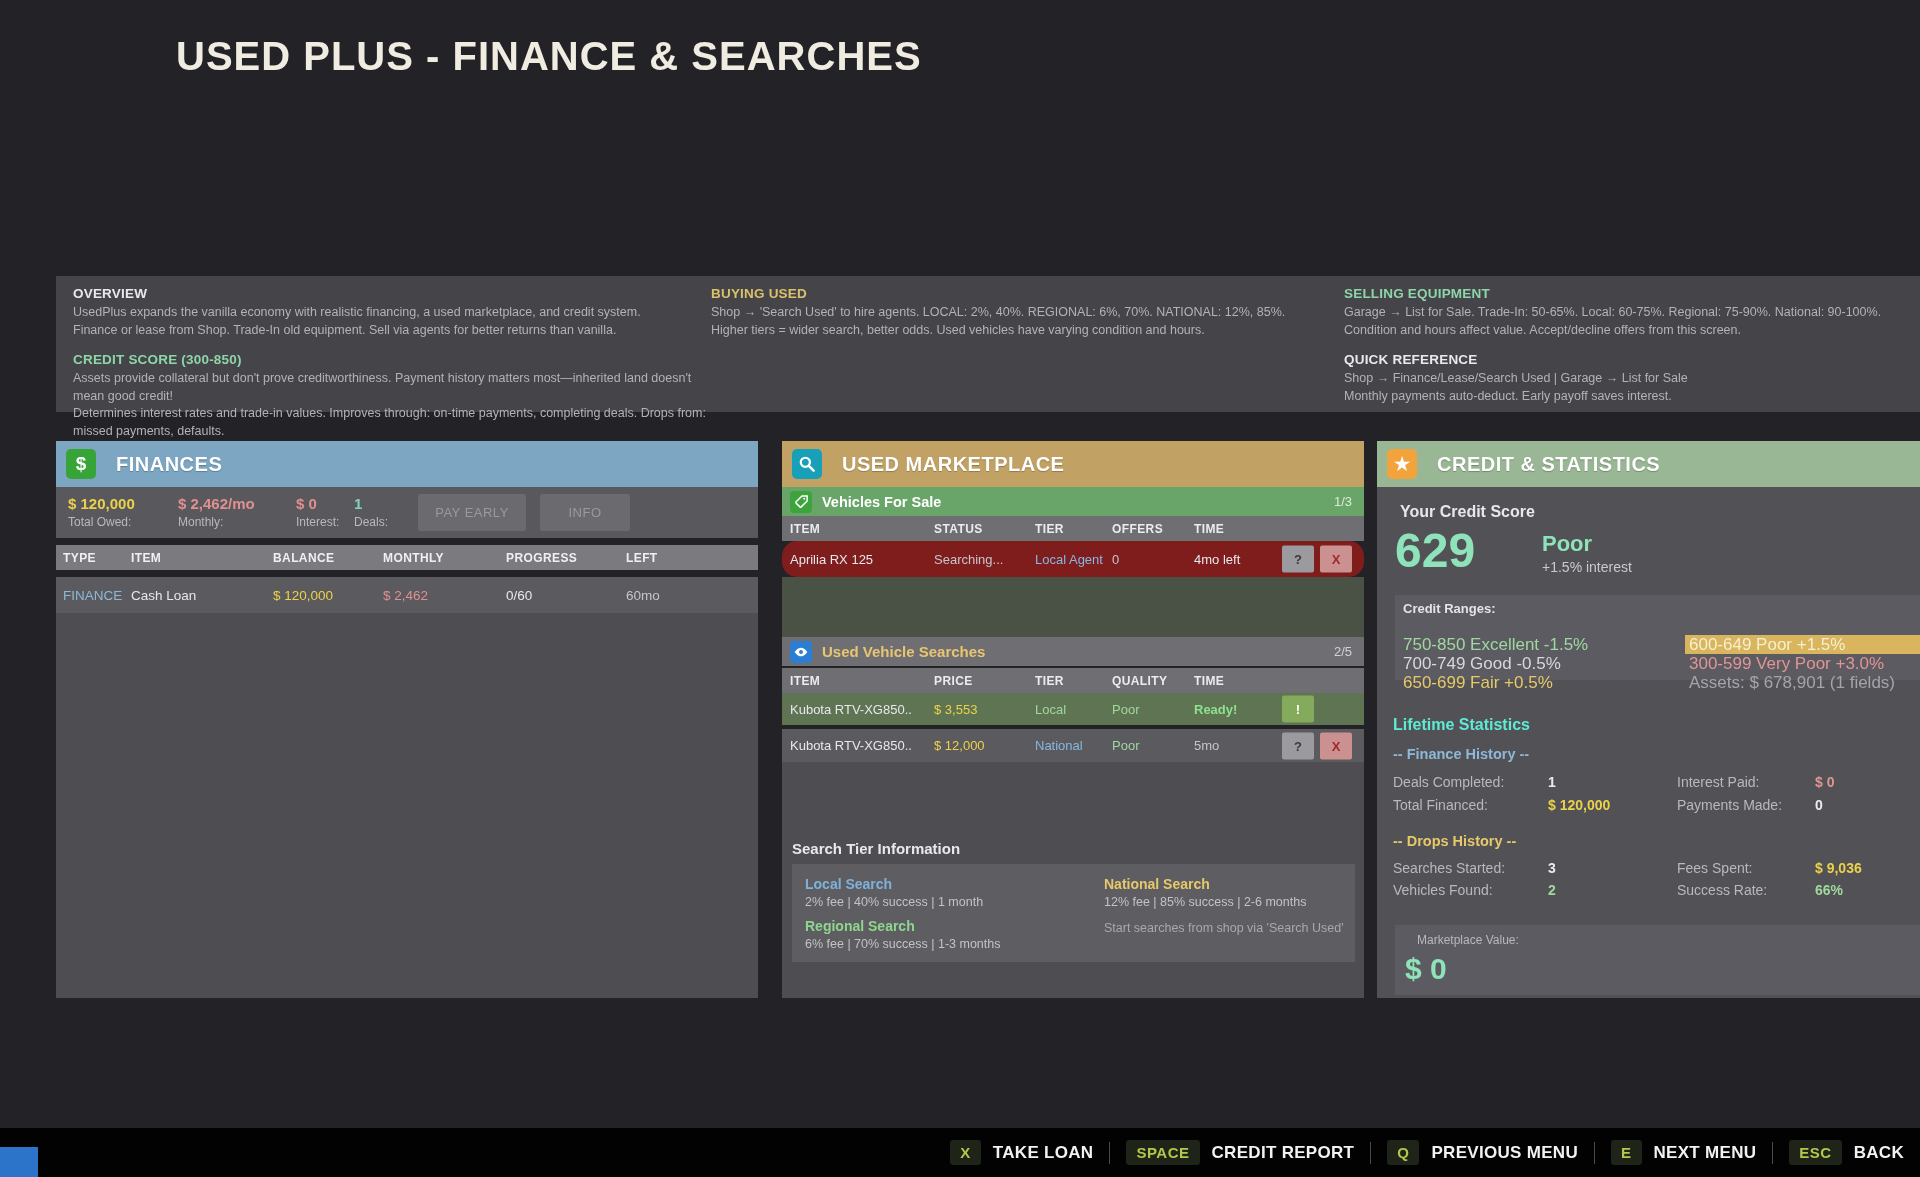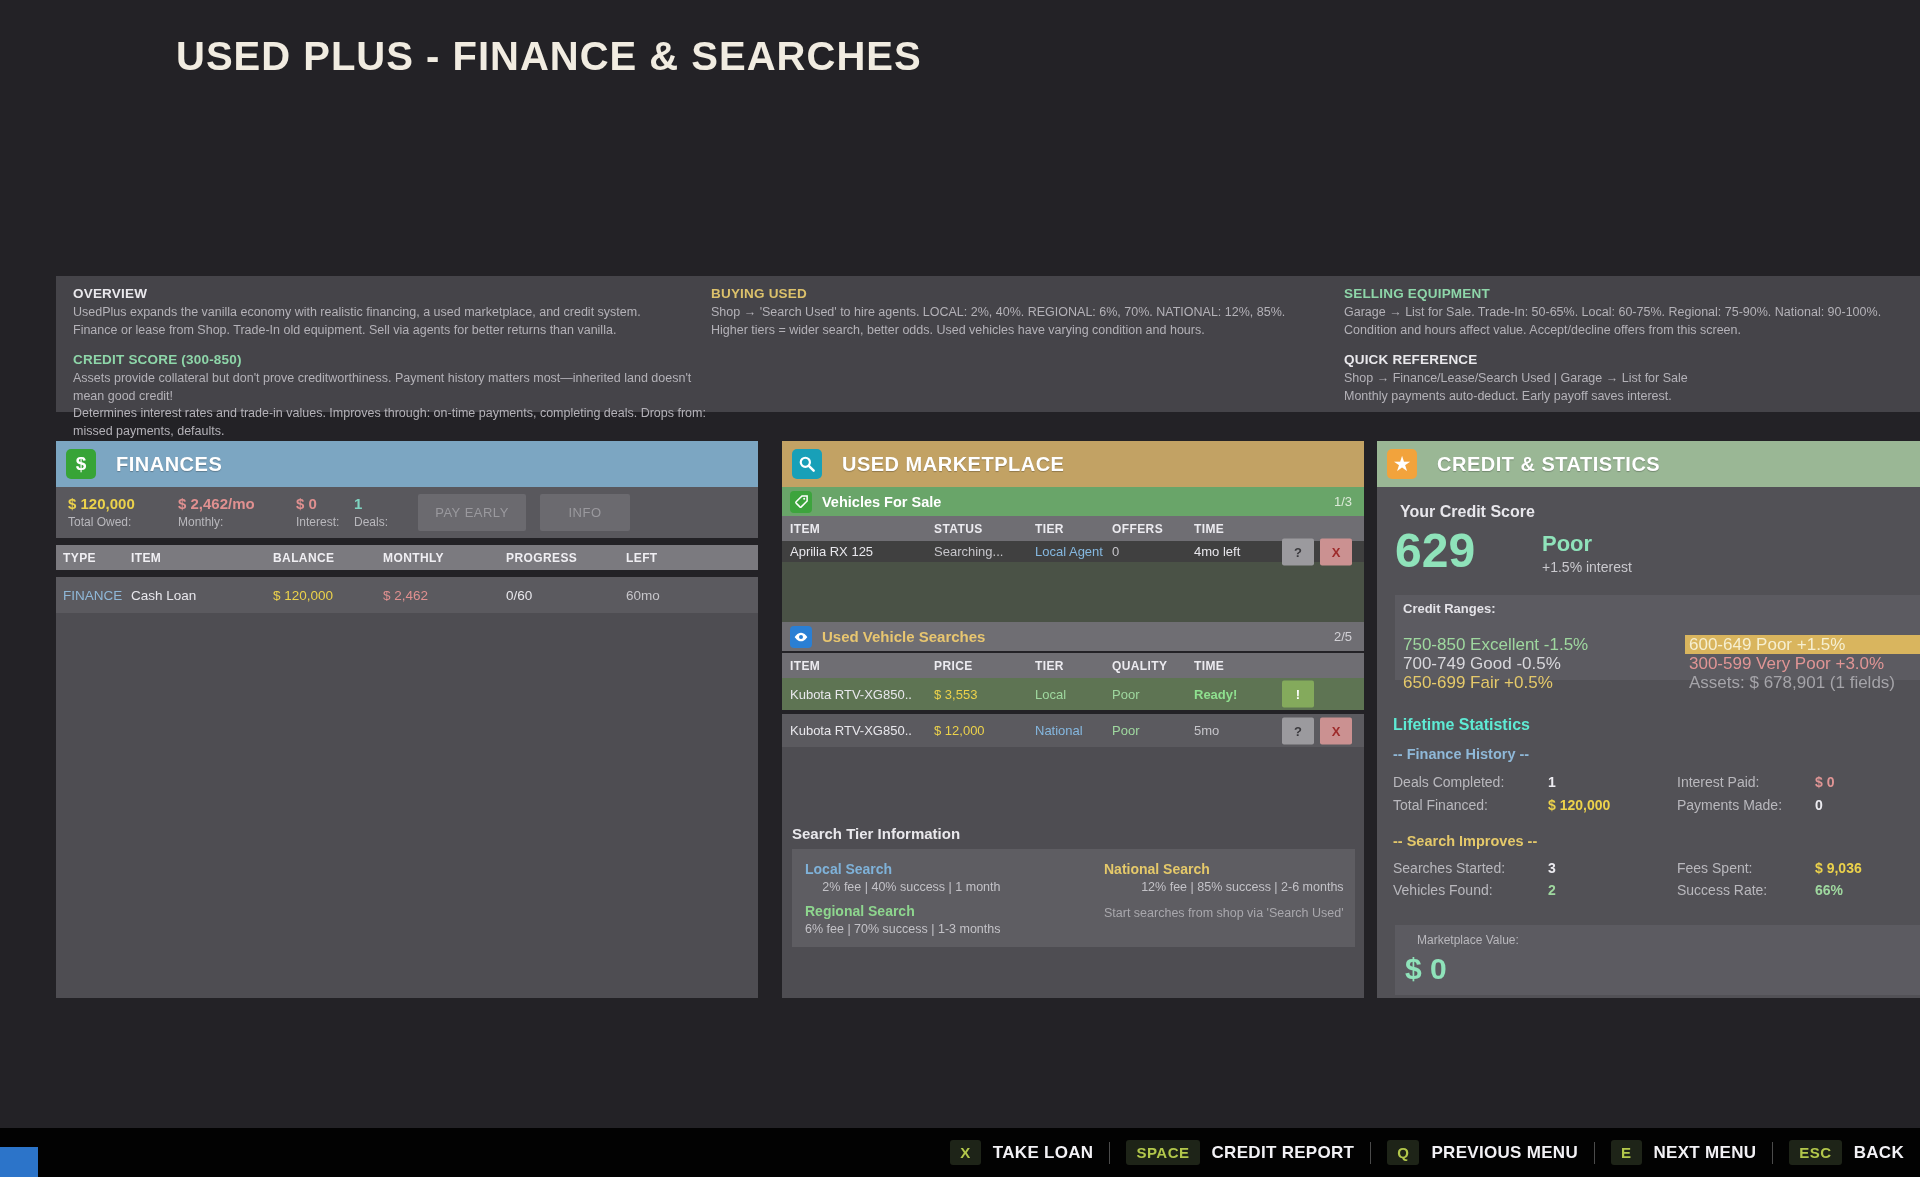--- a/index.html
+++ b/index.html
@@ -70,40 +70,40 @@
   .bar-gray { background:#6f6e73; }
   .bar-gray .s-title { color:#e8c670; font-size:15px; }
   .bar-gray .s-count { color:#d2d1d6; }
   .icon-tag { background:#3da43d; }
   .icon-eye { background:#2a7fd4; }
   .mk-grid { display:grid; grid-template-columns:144px 101px 77px 82px 1fr;
              padding-left:8px; align-items:center; flex:none; position:relative; }
   .mk-thead { height:25px; background:#6f6e73; font-size:12px; font-weight:bold; color:#ecebf0;
               letter-spacing:.4px; }
   .mk-row { font-size:13px; color:#e8e7ec; }
-  .row-graygreen { height:21px; background:#404040; }
+  .row-graygreen { height:36px; background:#7f1d1d;border-radius:15px; }
   .row-green { height:32px; background:#5e7453; }
   .row-gray { height:33px; background:#5b5a5f; }
   .empty-green { height:60px; background:#4a5246; flex:none; }
   .tier-green { color:#9fd89f; }
   .tier-blue { color:#85b8e0; }
   .q-green { color:#9fd89f; }
   .time-ready { color:#8fe08f; font-weight:bold; }
   .rbtn { position:absolute; top:50%; transform:translateY(-50%); width:32px; height:27px;
           border:none; border-radius:2px; font-weight:bold; font-size:13px; font-family:inherit; }
   .rbtn.q { right:50px; background:#9b9a9e; color:#3a393d; }
   .rbtn.x { right:12px; background:#cb9191; color:#9e2b2b; }
   .rbtn.bang { right:50px; background:#84aa5c; color:#ffffff; }
   .tier-heading { position:absolute; left:10px; top:78px; font-size:15px; font-weight:bold; color:#e9e8ec; }
   .tier-box { position:absolute; left:10px; right:9px; top:102px; height:98px; background:#5e5d62; }
   .tier-col { position:absolute; top:12px; }
   .tier-col.tl { left:13px; } .tier-col.tr { left:312px; }
   .tier-name { font-size:14px; font-weight:bold; margin-bottom:3px; }
   .tier-name.blue { color:#7fb2d9; } .tier-name.green { color:#8ed68e; } .tier-name.yellow { color:#e5c96a; }
-  .tier-detail { font-size:12.5px; color:#c3c2c7; margin-bottom:9px;text-align:right; }
+  .tier-detail { font-size:12.5px; color:#c3c2c7; margin-bottom:9px; }
   .tier-note { font-size:12.5px; color:#a9a8ad; margin-top:12px; }
 
   
   .credit { left:1377px; width:543px; height:557px; }
   .credit .p-head { background:#9ab795; }
   .icon-star { background:#f2a33c; font-size:18px; }
   .cr-body { flex:1; background:#525156; position:relative; }
   .cr-score-head { position:absolute; left:23px; top:16px; font-size:16px; font-weight:bold; color:#e8e7ec; }
   .cr-score { position:absolute; left:18px; top:36px; font-size:48px; font-weight:bold; color:#8fe3ba; }
   .cr-rating { position:absolute; left:165px; top:44px; font-size:22px; font-weight:bold; color:#8fe3ba; }
@@ -354,21 +354,21 @@
       <span class="val v1">1</span>
       <span class="lab l2">Interest Paid:</span>
       <span class="val v2 pink">$ 0</span>
     </div>
     <div class="srow" style="top:310px">
       <span class="lab l1">Total Financed:</span>
       <span class="val v1 yellow">$ 120,000</span>
       <span class="lab l2">Payments Made:</span>
       <span class="val v2">0</span>
     </div>
-    <div class="cr-hist sea">-- Search Improves --</div>
+    <div class="cr-hist sea">-- Drops History --</div>
     <div class="srow" style="top:373px">
       <span class="lab l1">Searches Started:</span>
       <span class="val v1">3</span>
       <span class="lab l2">Fees Spent:</span>
       <span class="val v2 yellow">$ 9,036</span>
     </div>
     <div class="srow" style="top:395px">
       <span class="lab l1">Vehicles Found:</span>
       <span class="val v1 green">2</span>
       <span class="lab l2">Success Rate:</span>

